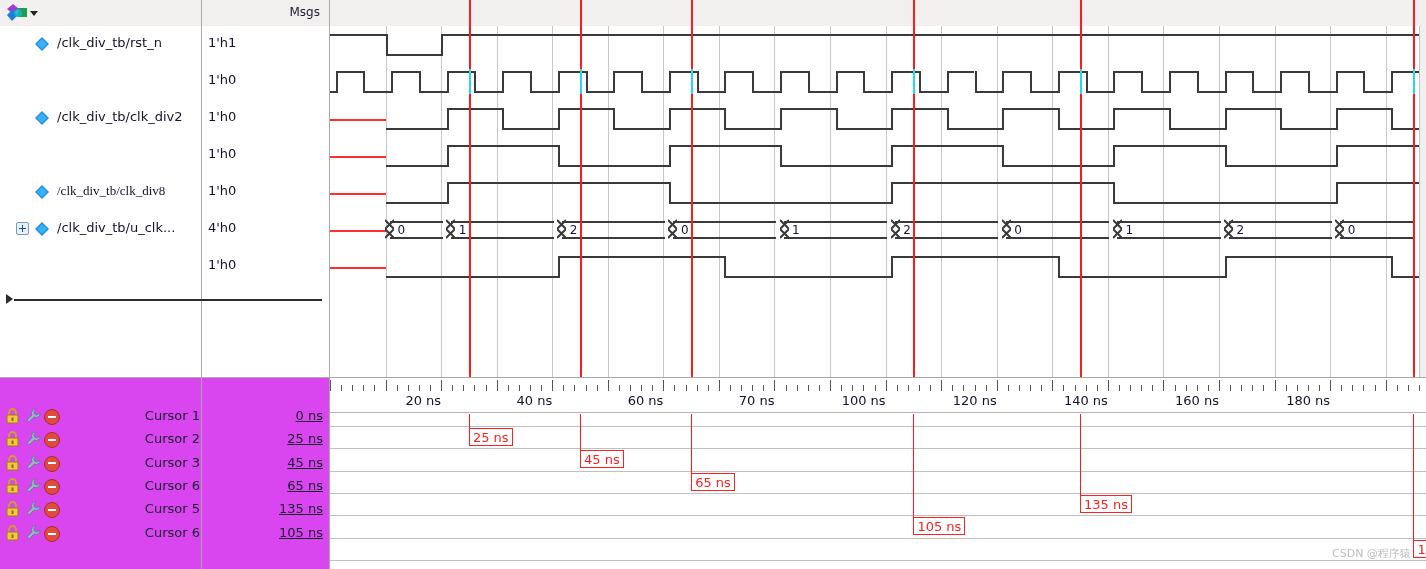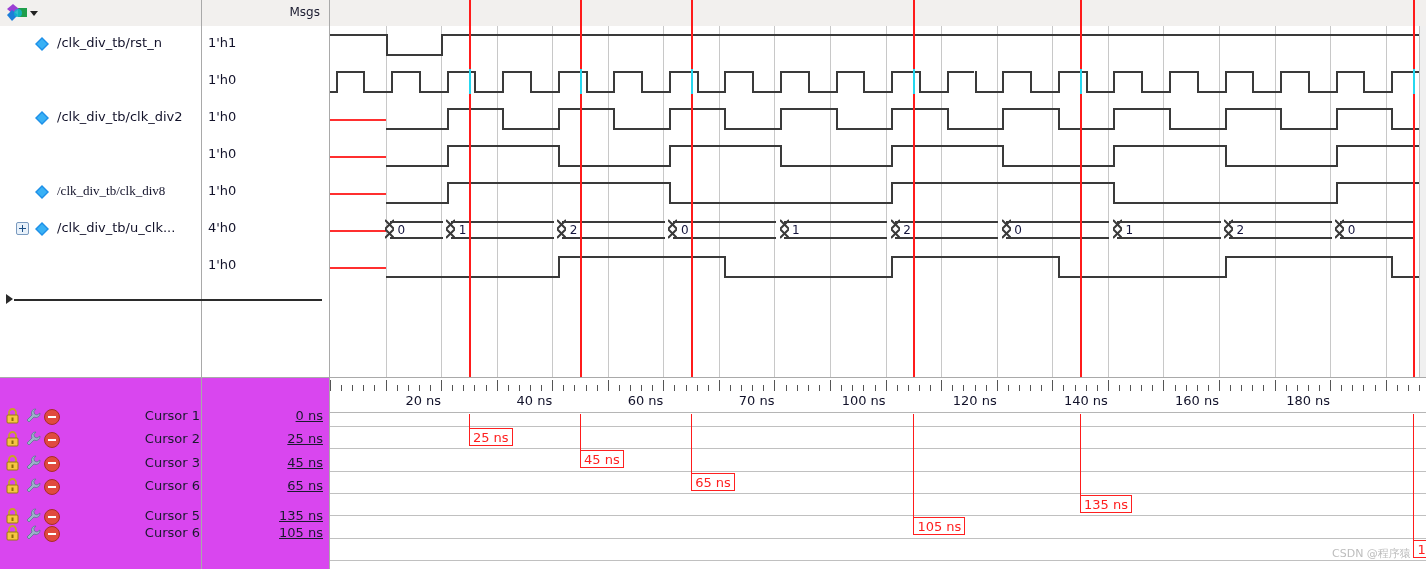--- a/index.html
+++ b/index.html
@@ -477,21 +477,21 @@
           <rect x="3" y="8" width="11" height="8" rx="1" fill="#f5c542" stroke="#9a7a10"></rect>
           <rect x="7.5" y="10.5" width="2" height="3.5" fill="#8a6b08"></rect>
         </svg>
         <svg class="wrench" viewBox="0 0 18 17">
           <path d="M12 2 a4 4 0 0 0 -4 6 L3 13 l2 2 l5 -5 a4 4 0 0 0 6 -4 l-3 2 l-2.5 -1 l-0.6 -2.6 z" fill="#9bb3c9" stroke="#5d7890" stroke-width="0.8"></path>
         </svg>
         <div class="minus"></div>
         <div class="nm">Cursor 6</div>
         <div class="tv">65 ns</div>
       </div>
-      <div class="crow" style="top: 126px;">
+      <div class="crow" style="top: 119px;">
         <svg class="lock" viewBox="0 0 17 17">
           <path d="M5 8 V5.5 a3.5 3.5 0 0 1 7 0 V8" stroke="#c9a227" stroke-width="1.8" fill="none"></path>
           <rect x="3" y="8" width="11" height="8" rx="1" fill="#f5c542" stroke="#9a7a10"></rect>
           <rect x="7.5" y="10.5" width="2" height="3.5" fill="#8a6b08"></rect>
         </svg>
         <svg class="wrench" viewBox="0 0 18 17">
           <path d="M12 2 a4 4 0 0 0 -4 6 L3 13 l2 2 l5 -5 a4 4 0 0 0 6 -4 l-3 2 l-2.5 -1 l-0.6 -2.6 z" fill="#9bb3c9" stroke="#5d7890" stroke-width="0.8"></path>
         </svg>
         <div class="minus"></div>
         <div class="nm">Cursor 5</div>

